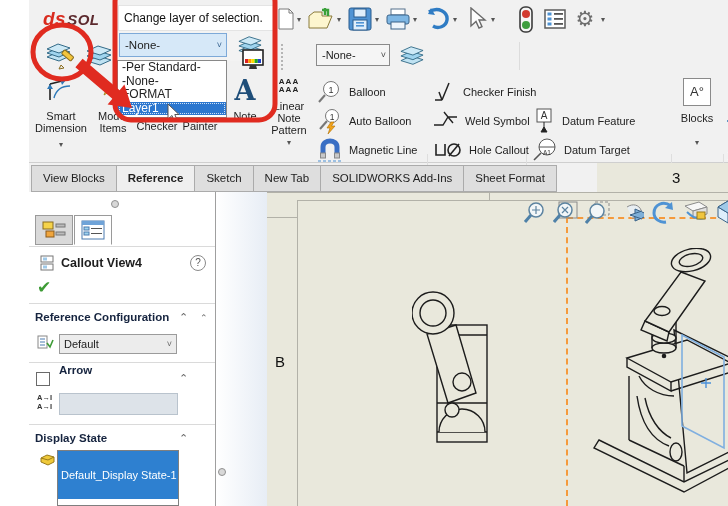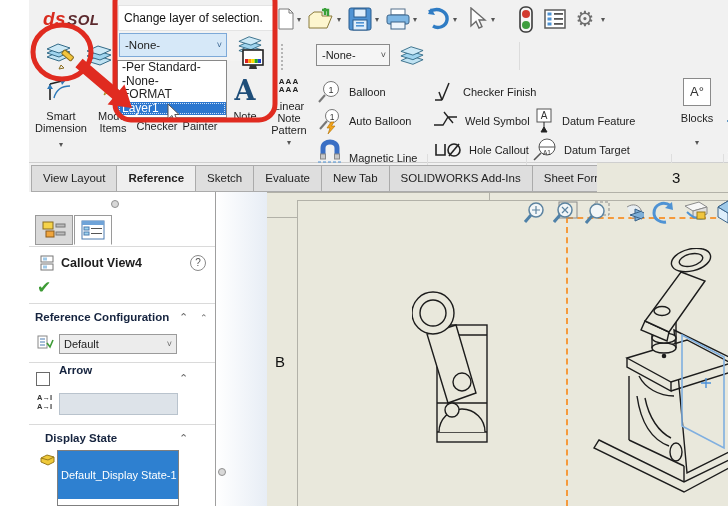--- a/index.html
+++ b/index.html
@@ -243,21 +243,21 @@
     </div>
     <div class="smallrow" style="left:288px;top:33px;">
       <svg width="26" height="26" viewBox="0 0 26 26">
         <circle cx="15" cy="8" r="6.5" fill="#fff" stroke="#777"></circle>
           <text x="15" y="11.5" font-size="8.5" text-anchor="middle" fill="#333">1</text>
         <path d="M10,13 L3,21" stroke="#777" stroke-width="2"></path>
         <path d="M14,14 L10,20 L13,20 L11,26 L18,18 L14.5,18 L17,14 Z" fill="#f2a31b" stroke="#b06f00" stroke-width="0.6"></path>
       </svg>
         <span class="lbl">Auto Balloon</span>
     </div>
-    <div class="smallrow" style="left:288px;top:62px;align-items:flex-end;">
+    <div class="smallrow" style="left:288px;top:62px;">
       <svg width="26" height="26" viewBox="0 0 26 26">
         <path d="M6,20 L6,10 C6,2 20,2 20,10 L20,20" fill="none" stroke="#3a6fc4" stroke-width="5"></path>
         <rect x="3.5" y="16" width="5" height="5" fill="#c8c8c8" stroke="#888"></rect>
           <rect x="17.5" y="16" width="5" height="5" fill="#c8c8c8" stroke="#888"></rect>
         <path d="M1,24 L25,24" stroke="#4a8fd4" stroke-width="1.2" stroke-dasharray="3,2"></path>
       </svg>
         <span class="lbl">Magnetic Line</span>
     </div>
 
     <div class="rsep" style="left:398px;"></div>
@@ -331,24 +331,23 @@
       <svg width="22" height="22" viewBox="0 0 22 22">
         <rect x="1" y="1" width="20" height="20" fill="#1a1a1a"></rect>
         <path d="M1,14 L14,1 M1,21 L21,1 M8,21 L21,8" stroke="#fff" stroke-width="1.6"></path>
       </svg>
         <span class="lbl">A</span>
     </div>
   </div>
 
   <div class="abs tabsrow">
     <div class="tabs">
-      <div class="tab">View Layout</div>
+      <div class="tab">View Blocks</div>
       <div class="tab active">Reference</div>
       <div class="tab">Sketch</div>
-      <div class="tab">Evaluate</div>
       <div class="tab">New Tab</div>
       <div class="tab">SOLIDWORKS Add-Ins</div>
       <div class="tab">Sheet Format</div>
     </div>
   </div>
 
   <div class="abs sheetA"></div>
   <div class="abs sheetB"></div>
 
   <div class="zlabel" style="left:643px;top:169px;">3</div>
@@ -513,21 +512,21 @@
     <div class="abs chev" style="left:150px;top:180px;">⌃</div>
 
     <div class="abs" style="left:8px;top:201px;font-size:7.5px;line-height:9px;color:#333;font-weight:bold;">
       <div>A→I</div>
       <div>A→I</div>
     </div>
     <div class="abs disabledfield" style="left:30px;top:201px;width:117px;height:20px;"></div>
 
     <div class="divider" style="top:232px;"></div>
 
-    <div class="abs grouphdr" style="left:16px;top:240px;">Display State</div>
+    <div class="abs grouphdr" style="left:6px;top:240px;">Display State</div>
     <div class="abs chev" style="left:150px;top:240px;">⌃</div>
 
     <svg class="abs" style="left:10px;top:260px;" width="17" height="15" viewBox="0 0 17 15">
       <polygon points="2,6 8,3 15,5 15,10 9,13 2,10" fill="#efc93a" stroke="#9a7b1a"></polygon>
       <polyline points="2,6 9,8 15,5 M9,8 9,13" fill="none" stroke="#9a7b1a"></polyline>
     </svg>
     <div class="abs listbox" style="left:28px;top:258px;width:122px;height:56px;">
       <div class="listsel" style="font-size:11px;">Default_Display State-1</div>
     </div>
   </div>

